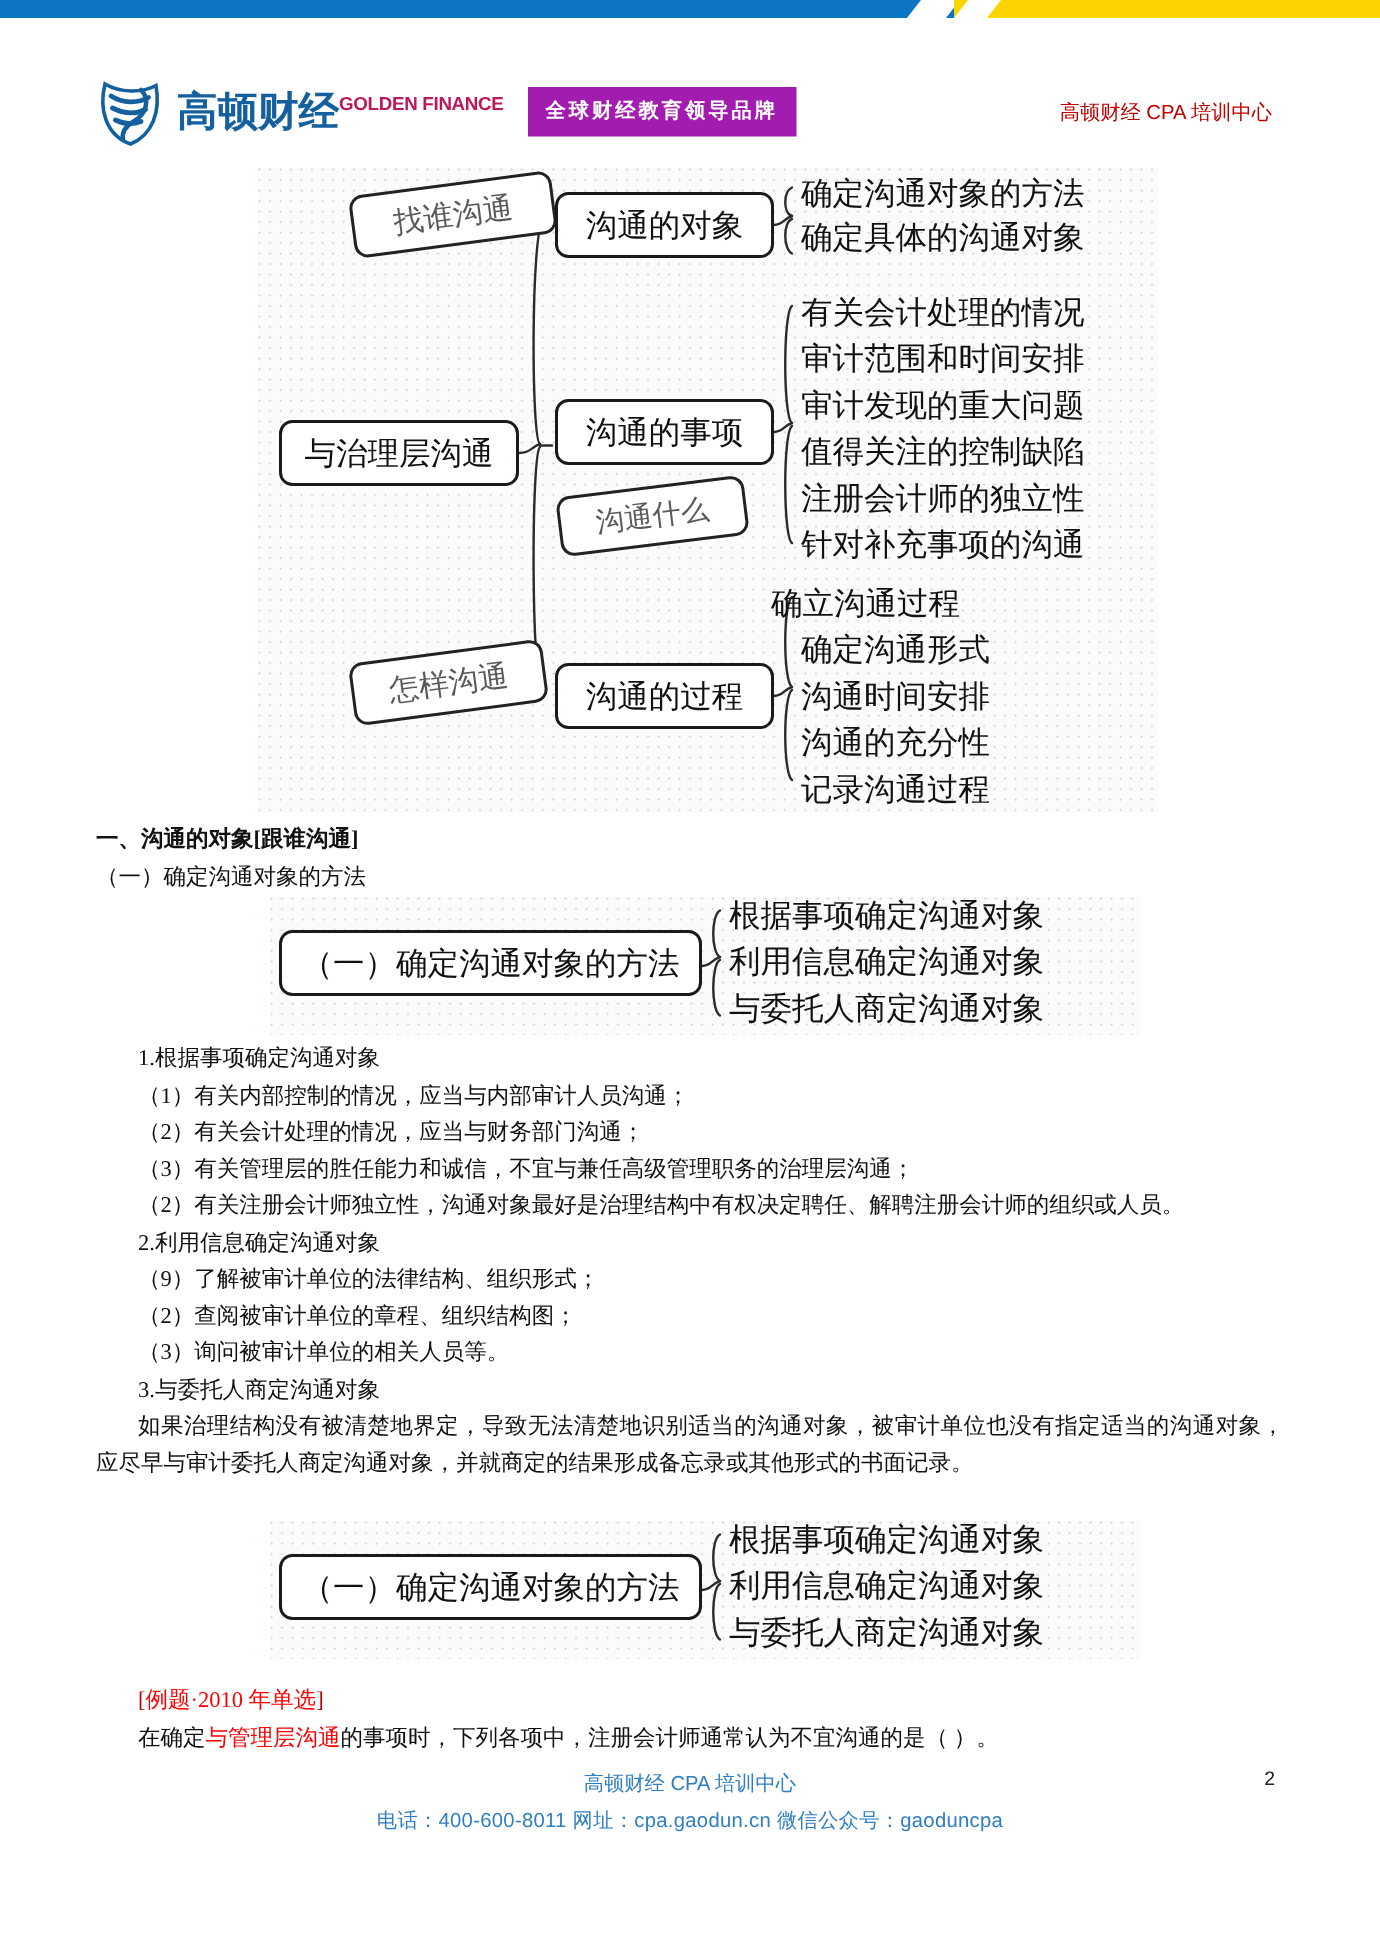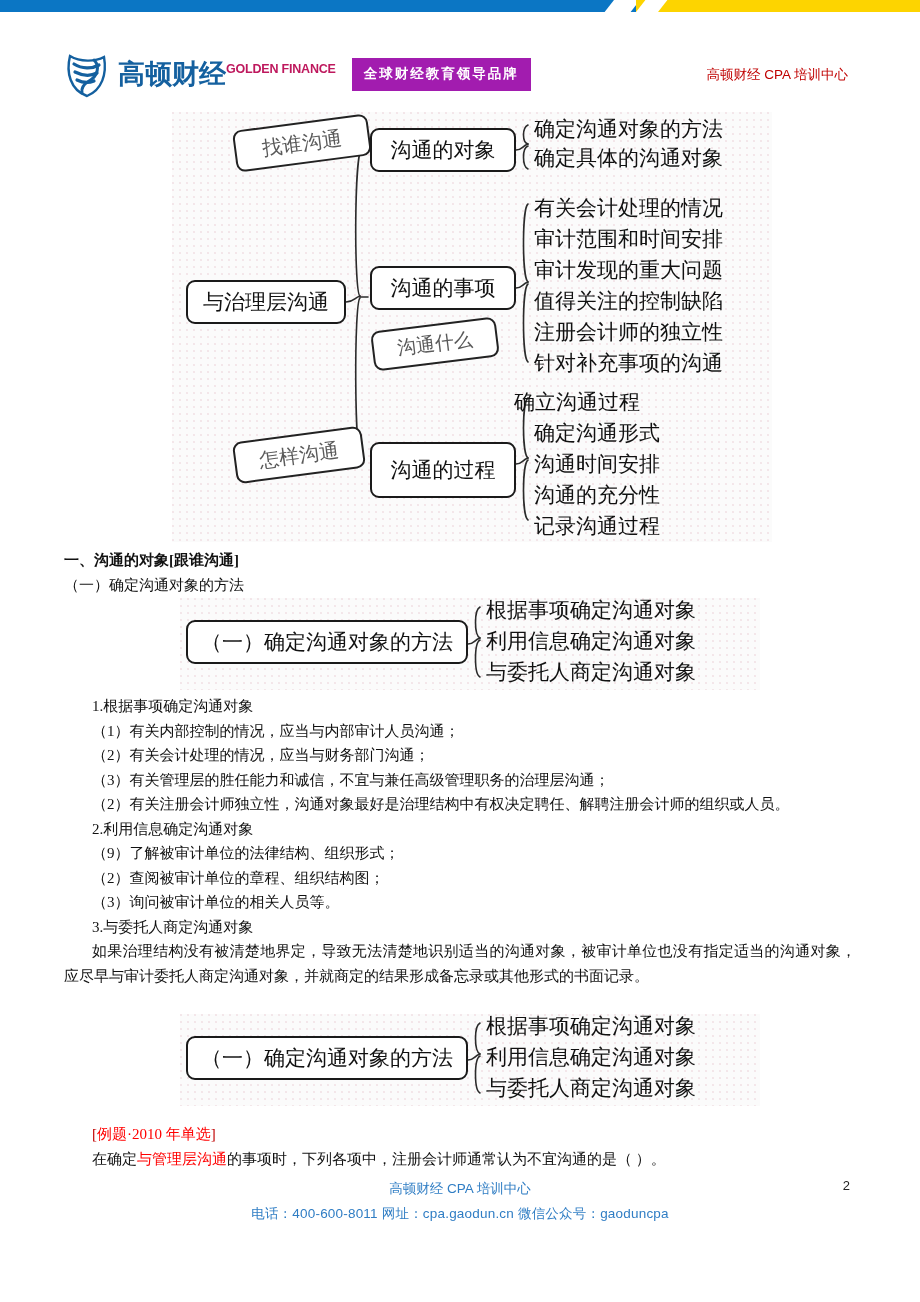--- a/index.html
+++ b/index.html
@@ -239,21 +239,21 @@
   <div class="nodebox tilt-a gray" style="left:62px; top:322px; width:130px; height:42px; font-size:20px;">
     <span>怎样沟通</span>
   </div>
 
   <div class="nodebox" style="left:198px; top:16px; width:146px; height:44px; font-size:21px;">
     <span>沟通的对象</span>
   </div>
   <div class="nodebox" style="left:198px; top:154px; width:146px; height:44px; font-size:21px;">
     <span>沟通的事项</span>
   </div>
-  <div class="nodebox" style="left:198px; top:330px; width:146px; height:56px; font-size:21px;">
+  <div class="nodebox" style="left:198px; top:330px; width:146px; height:44px; font-size:21px;">
     <span>沟通的过程</span>
   </div>
 
   <div class="leaf" style="left:362px; top:3px;  font-size:21px;">确定沟通对象的方法</div>
   <div class="leaf" style="left:362px; top:32px; font-size:21px;">确定具体的沟通对象</div>
 
   <div class="leaf" style="left:362px; top:82px;  font-size:21px;">有关会计处理的情况</div>
   <div class="leaf" style="left:362px; top:113px; font-size:21px;">审计范围和时间安排</div>
   <div class="leaf" style="left:362px; top:144px; font-size:21px;">审计发现的重大问题</div>
   <div class="leaf" style="left:362px; top:175px; font-size:21px;">值得关注的控制缺陷</div>

